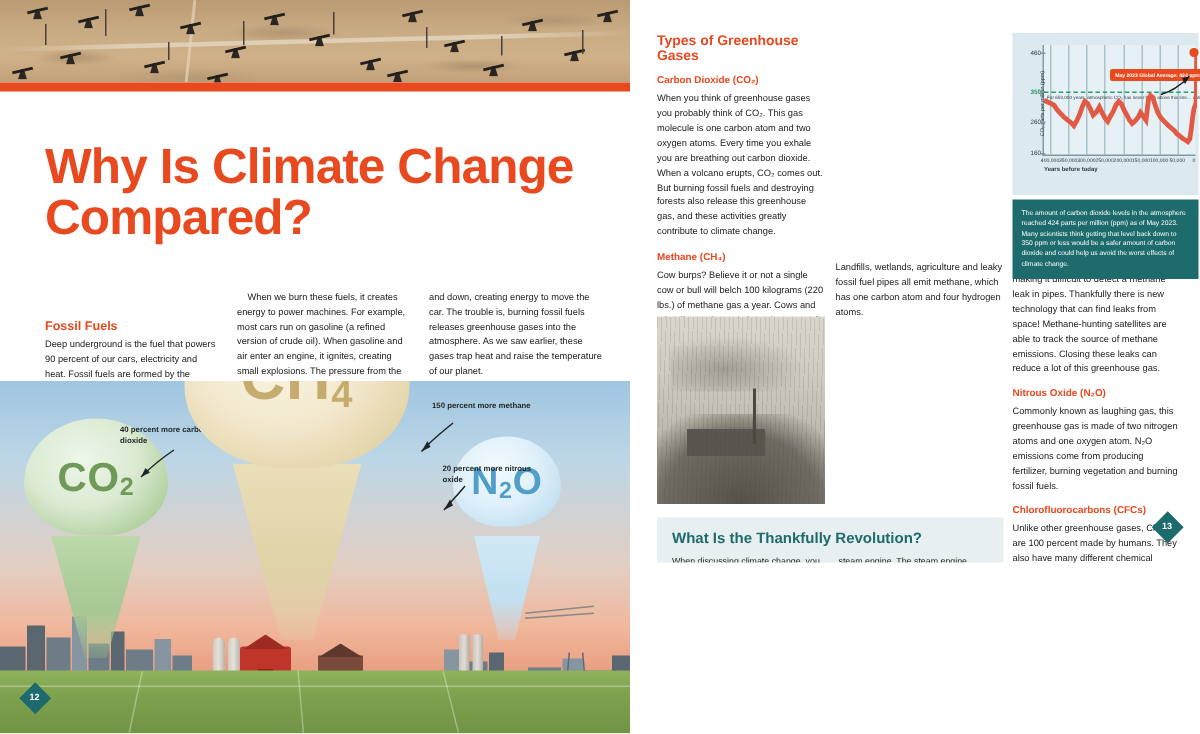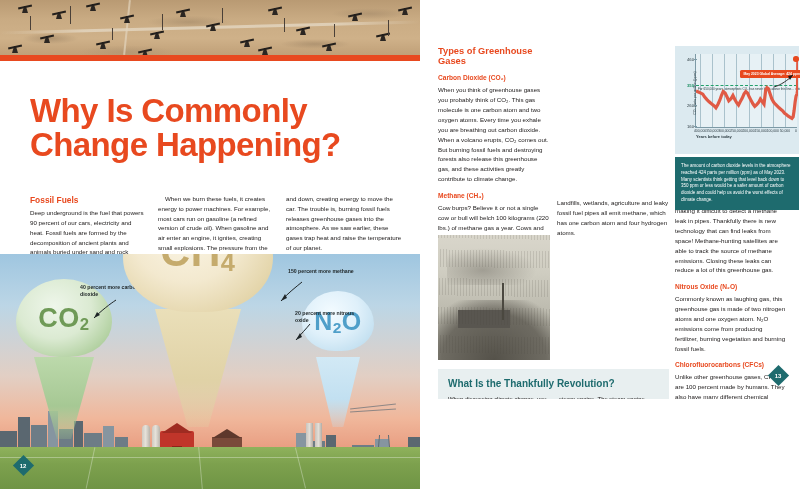--- a/index.html
+++ b/index.html
@@ -81,20 +81,21 @@
   }
   .lede {
     position: absolute; left: 30px; top: 148px;
     width: 355px;
     font-size: 7.4px; line-height: 1.62;
     color: #232020;
   }
   .subhead {
     color: #e8491f; font-weight: bold; font-size: 8.4px;
     margin-bottom: 1px;
+    margin-top: 17px;
   }
   .cols {
     position: absolute; left: 30px; top: 194px;
     width: 372px;
     display: flex; gap: 12px;
   }
   .col { width: 116px; font-size: 6.2px; line-height: 1.58; color: #232020; }
   .col p { margin: 0; }
   .col p.indent { text-indent: 7px; }
 
@@ -206,21 +207,20 @@
   }
   .pagenum.left { left: 16px; bottom: 16px; }
 
   
   .page-right {
     position: relative;
     width: 380px; height: 375px;
     background: #ffffff;
     overflow: hidden;
     padding: 0;
-    margin-top: 24px;
   }
   .r-col {
     position: absolute;
     font-size: 6.2px; line-height: 1.6; color: #232020;
   }
   .r-col.c1 { left: 18px; top: 22px; width: 112px; }
   .r-col.c2 { left: 137px; top: 22px; width: 112px; }
   .r-col.c3 { left: 255px; top: 22px; width: 112px; }
   .sec-head {
     color: #e8491f; font-weight: bold; font-size: 9.3px;
@@ -377,21 +377,21 @@
       <div class="derrick" style="left:70px;top:6px;height:18px"></div>
       <div class="derrick" style="left:112px;top:28px;height:12px"></div>
       <div class="derrick" style="left:162px;top:14px;height:16px"></div>
       <div class="derrick" style="left:222px;top:8px;height:15px"></div>
       <div class="derrick" style="left:284px;top:18px;height:14px"></div>
       <div class="derrick" style="left:334px;top:24px;height:13px"></div>
       <div class="derrick" style="left:388px;top:20px;height:16px"></div>
     </div>
     <div class="orange-rule"></div>
 
-    <h1 class="page-title">Why Is Commonly Change Happening?</h1>
+    <h1 class="page-title">Why Is Climate Change Compared?</h1>
 
 
     <div class="cols">
       <div class="col">
         <div class="subhead">Fossil Fuels</div>
         <p>Deep underground is the fuel that powers 90 percent of our cars, electricity and heat. Fossil fuels are formed by the decomposition of ancient plants and animals buried under sand and rock millions of years ago (that's why they're called fossil fuels). Time and pressure transformed these organisms into different types of fuel, including crude oil, natural gas and coal.</p>
       </div>
       <div class="col">
         <p class="indent">When we burn these fuels, it creates energy to power machines. For example, most cars run on gasoline (a refined version of crude oil). When gasoline and air enter an engine, it ignites, creating small explosions. The pressure from the explosions moves a device called a piston up</p>
       </div>

